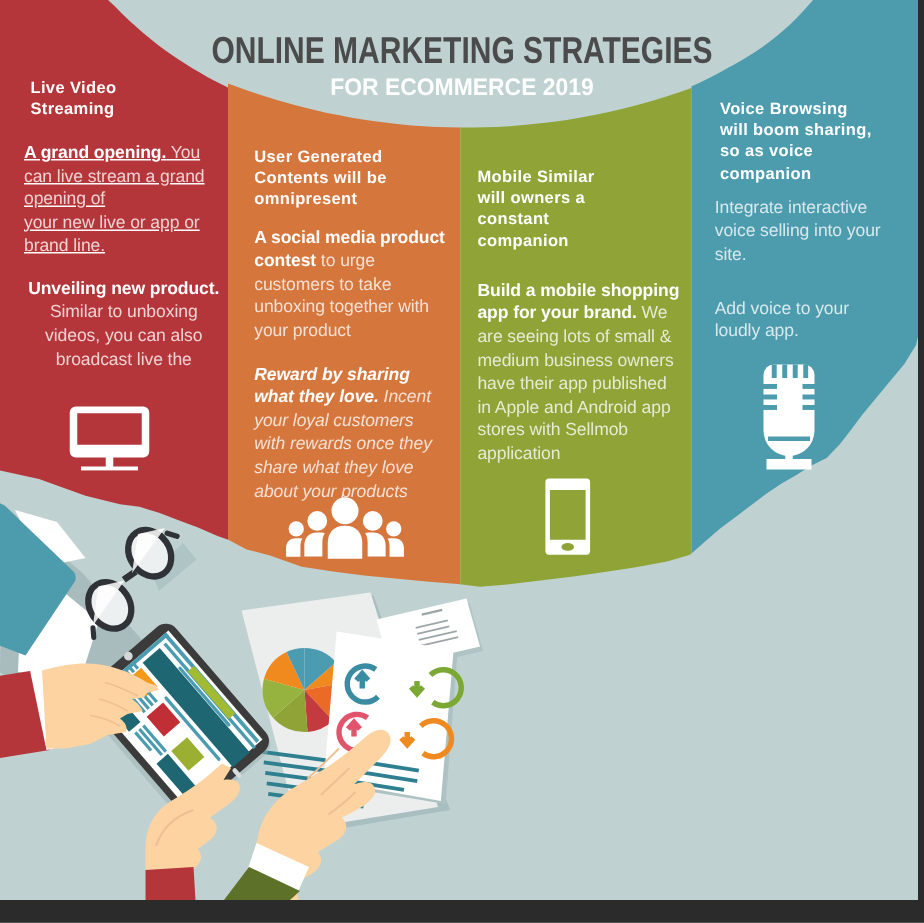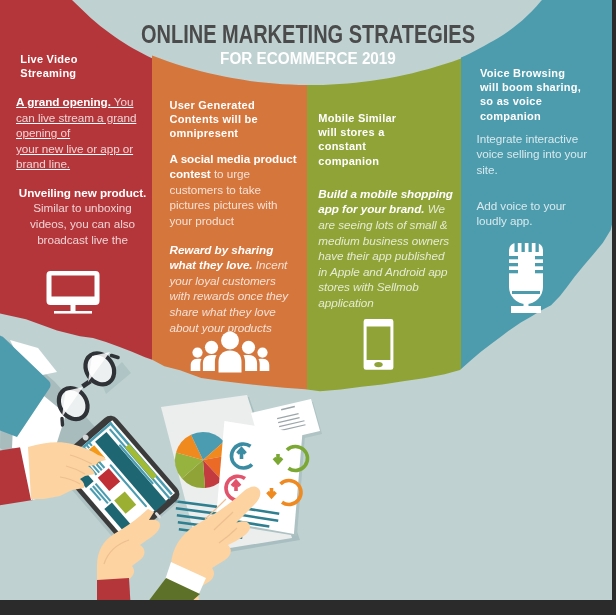--- a/index.html
+++ b/index.html
@@ -246,34 +246,34 @@
     </div>
   </div>
 
   <div class="col" style="left:169.5px;top:98px;width:128px;">
     <div class="hd">
       <div>User Generated</div>
       <div>Contents will be</div>
       <div>omnipresent</div>
     </div>
     <div class="bd" style="margin-top:10px;">
-      <p style="margin:0 0 13px 0;"><b>A social media product contest</b><span> to urge customers to take pictures pictures with your product</span></p>
+      <p style="margin:0 0 13px 0;"><b>A social media product contest</b><span> to urge customers to take unboxing together with your product</span></p>
       <p style="margin:0;font-style:italic;"><b>Reward by sharing what they love.</b><span> Incent your loyal customers with rewards once they share what they love about your products</span></p>
     </div>
   </div>
 
   <div class="col" style="left:318.3px;top:111px;width:136px;">
     <div class="hd">
       <div>Mobile Similar</div>
-      <div>will stores a</div>
+      <div>will owners a</div>
       <div>constant</div>
       <div>companion</div>
     </div>
     <div class="bd" style="margin-top:18px;">
-      <p style="margin:0;font-style:italic;"><b>Build a mobile shopping app for your brand.</b><span> We are seeing lots of small &amp; medium business owners have their app published in Apple and Android app stores with Sellmob application</span></p>
+      <p style="margin:0;"><b>Build a mobile shopping app for your brand.</b><span> We are seeing lots of small &amp; medium business owners have their app published in Apple and Android app stores with Sellmob application</span></p>
     </div>
   </div>
 
   <div class="col" style="left:476.5px;top:66px;width:120px;">
     <div class="hd" style="margin-left:3.5px;">
       <div>Voice Browsing</div>
       <div>will boom sharing,</div>
       <div>so as voice</div>
       <div>companion</div>
     </div>

